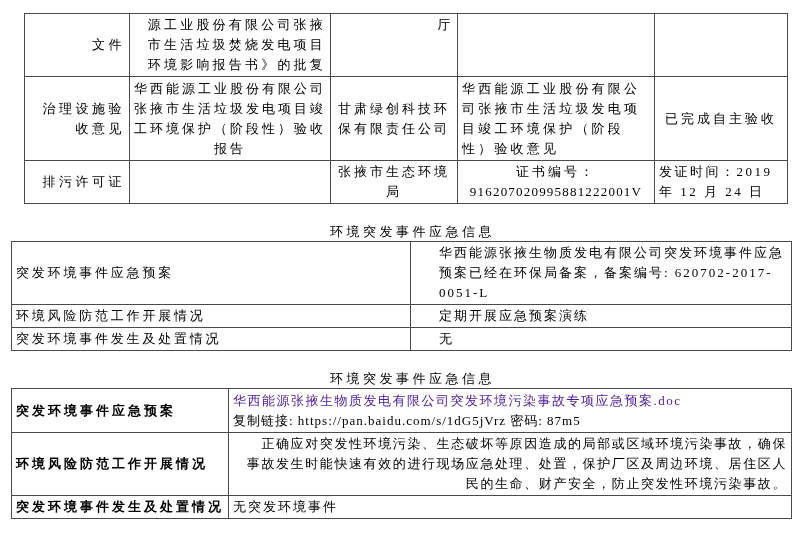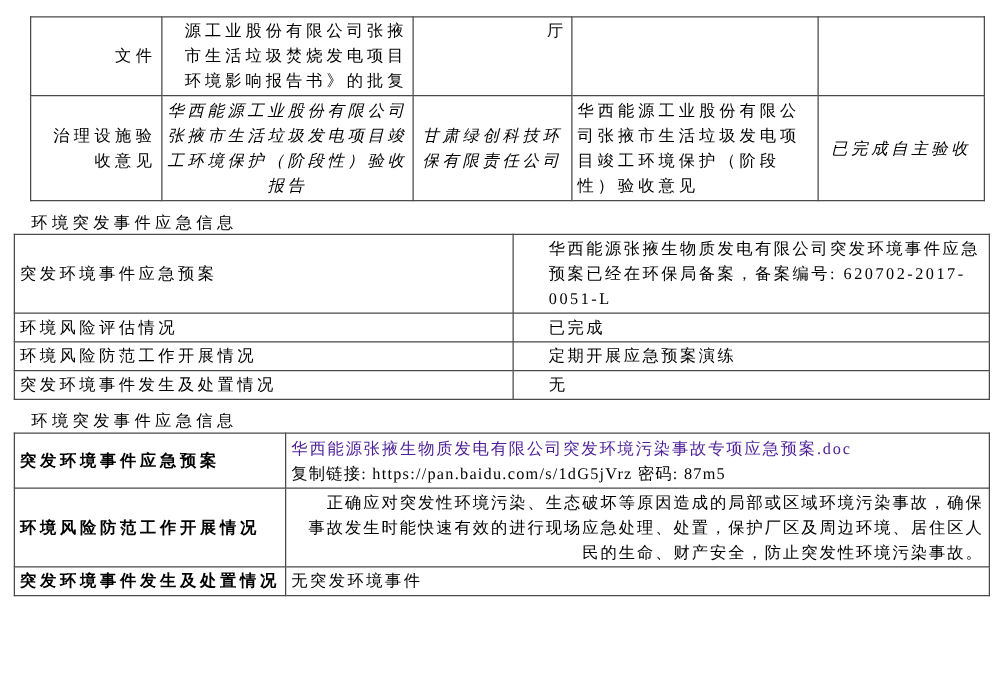--- a/index.html
+++ b/index.html
@@ -10,30 +10,30 @@
   }
   table{border-collapse:collapse;table-layout:fixed;}
   td{
     border:1px solid #4a4a4a;padding:1px 4px;line-height:20px;
     letter-spacing:2.5px;vertical-align:middle;overflow:hidden;
     word-break:break-word;
   }
   
   .t1{margin:13px 0 0 24px;width:763px;}
   .t1 .lab{letter-spacing:3.5px;text-align:right;}
-  .t1 .ctr{text-align:center;letter-spacing:3px;font-style:italic;}
+  .t1 .ctr{text-align:center;letter-spacing:3px;}
   .t1 .topleft{vertical-align:top;text-align:right;}
   .t1 tr.r1{height:61px;}
   .t1 tr.r2{height:84px;}
   .t1 tr.r3{height:40px;}
   .num{letter-spacing:1.2px;}
   
   .h{
-    letter-spacing:3.5px;line-height:15px;
-    margin-top:9px;font-size:13px;padding-left:25px;
+    text-align:center;letter-spacing:3.5px;line-height:15px;
+    margin-top:20px;font-size:13px;padding-left:25px;
   }
   
   .t2{margin:2px 0 0 11px;width:780px;}
   .t2 .lab{letter-spacing:2.8px;}
   .t2 tr.r1{height:44px;}
   .t2 tr.rs{height:20px;}
   .t2 .val{letter-spacing:2px;padding-left:28px;}
   
   .t3{margin:2px 0 0 11px;width:780px;}
   .t3 .lab{font-weight:bold;letter-spacing:3px;}
@@ -64,38 +64,44 @@
     <td></td>
     <td></td>
   </tr>
   <tr class="r2">
     <td class="lab">治理设施验收意见</td>
     <td class="ctr">华西能源工业股份有限公司张掖市生活垃圾发电项目竣工环境保护（阶段性）验收报告</td>
     <td class="ctr">甘肃绿创科技环保有限责任公司</td>
     <td style="letter-spacing:3.2px">华西能源工业股份有限公司张掖市生活垃圾发电项目竣工环境保护（阶段性）验收意见</td>
     <td class="ctr">已完成自主验收</td>
   </tr>
+  <tr class="r3">
+    <td class="lab">排污许可证</td>
+    <td></td>
+    <td class="ctr">张掖市生态环境局</td>
+    <td class="ctr">
+      <span style="display:block">证书编号：</span>
+      <span class="num" style="display:block">916207020995881222001V</span>
+    </td>
+    <td>发证时间：2019 年 12 月 24 日</td>
+  </tr>
 </tbody>
   </table>
 
 <div class="h">环境突发事件应急信息</div>
 
 <table class="t2">
   <colgroup>
       <col style="width:399px">
       <col style="width:381px">
     </colgroup>
   <tbody>
       <tr class="r1">
     <td class="lab">突发环境事件应急预案</td>
     <td class="val">华西能源张掖生物质发电有限公司突发环境事件应急预案已经在环保局备案，备案编号: 620702-2017-0051-L</td>
-  </tr>
-  <tr class="rs">
-    <td class="lab">环境风险评估情况</td>
-    <td class="val">已完成</td>
   </tr>
   <tr class="rs">
     <td class="lab">环境风险防范工作开展情况</td>
     <td class="val">定期开展应急预案演练</td>
   </tr>
   <tr class="rs">
     <td class="lab">突发环境事件发生及处置情况</td>
     <td class="val">无</td>
   </tr>
 </tbody>

